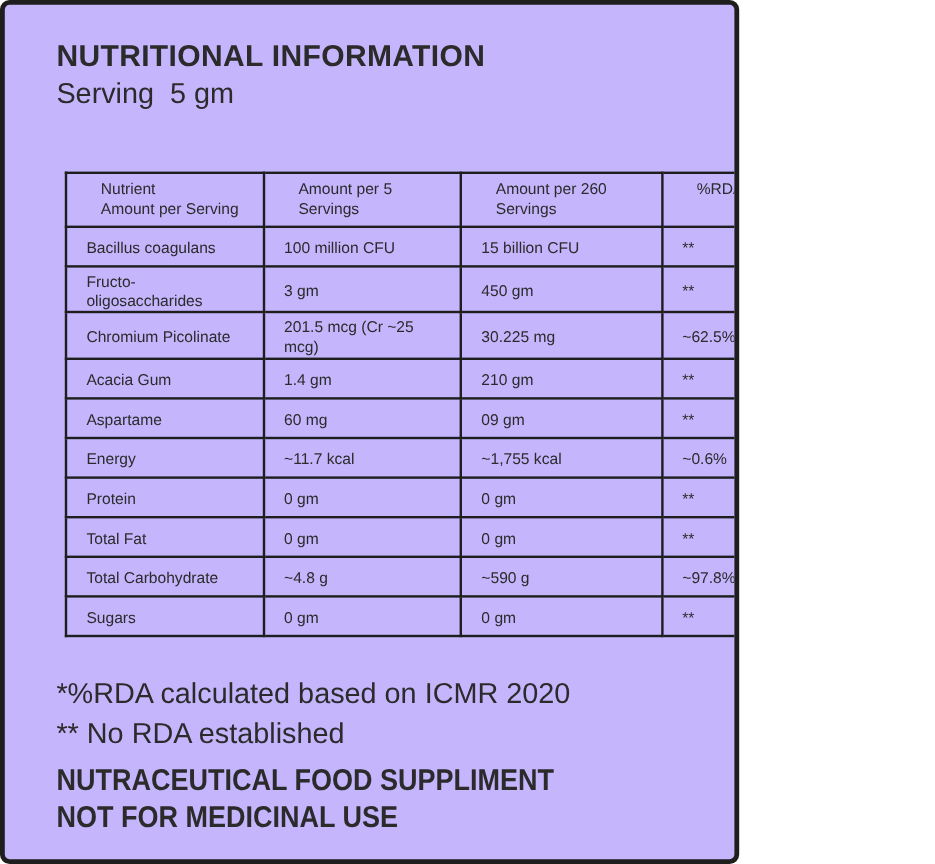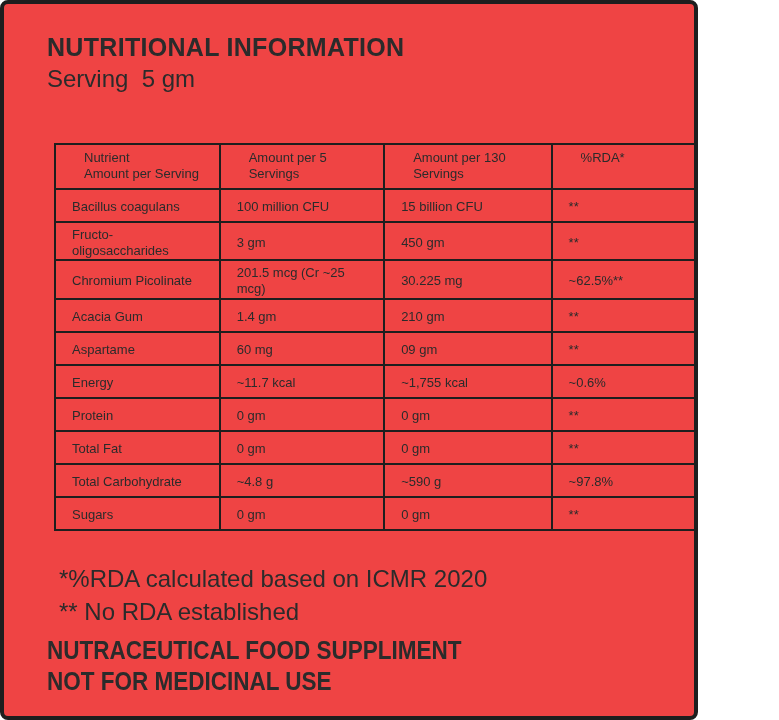--- a/index.html
+++ b/index.html
@@ -2,23 +2,23 @@
 <html><head>
 <meta charset="utf-8">
 <style>
   * { margin: 0; padding: 0; box-sizing: border-box; }
   html, body {
     background: #ffffff;
     font-family: "Liberation Sans", sans-serif;
   }
   .label-box {
     position: relative;
-    width: 698px;
+    width: 616px;
     height: 720px;
-    background: #ef4444;
+    background: #c4b5fd;
     border: 4px solid #1e1e1e;
     border-radius: 8px;
     color: #2b2b2b;
     overflow: hidden;
   }
   
   .header {
     position: absolute;
     left: 43px;
     top: 29px;
@@ -76,21 +76,21 @@
     height: 40px;
   }
   .facts-table td {
     vertical-align: middle;
     padding: 4px 8px 0 16px;
     height: 33px;
   }
   
   .footnote {
     position: absolute;
-    left: 55px;
+    left: 43px;
     font-size: 24px;
     color: #2b2b2b;
     white-space: pre;
   }
   .footnote-1 { top: 561px; }
   .footnote-2 { top: 594px; }
   .disclaimer {
     position: absolute;
     left: 43px;
     font-size: 25px;
@@ -120,21 +120,21 @@
       <col style="width:165px">
       <col style="width:168px">
       <col style="width:167px">
     </colgroup>
     <thead>
       <tr>
         <th>Nutrient
 Amount per Serving</th>
         <th>Amount per 5
 Servings</th>
-        <th>Amount per 130
+        <th>Amount per 260
 Servings</th>
         <th>%RDA*</th>
       </tr>
     </thead>
     <tbody>
       <tr>
         <td>Bacillus coagulans</td>
         <td>100 million CFU</td>
         <td>15 billion CFU</td>
         <td>**</td>

